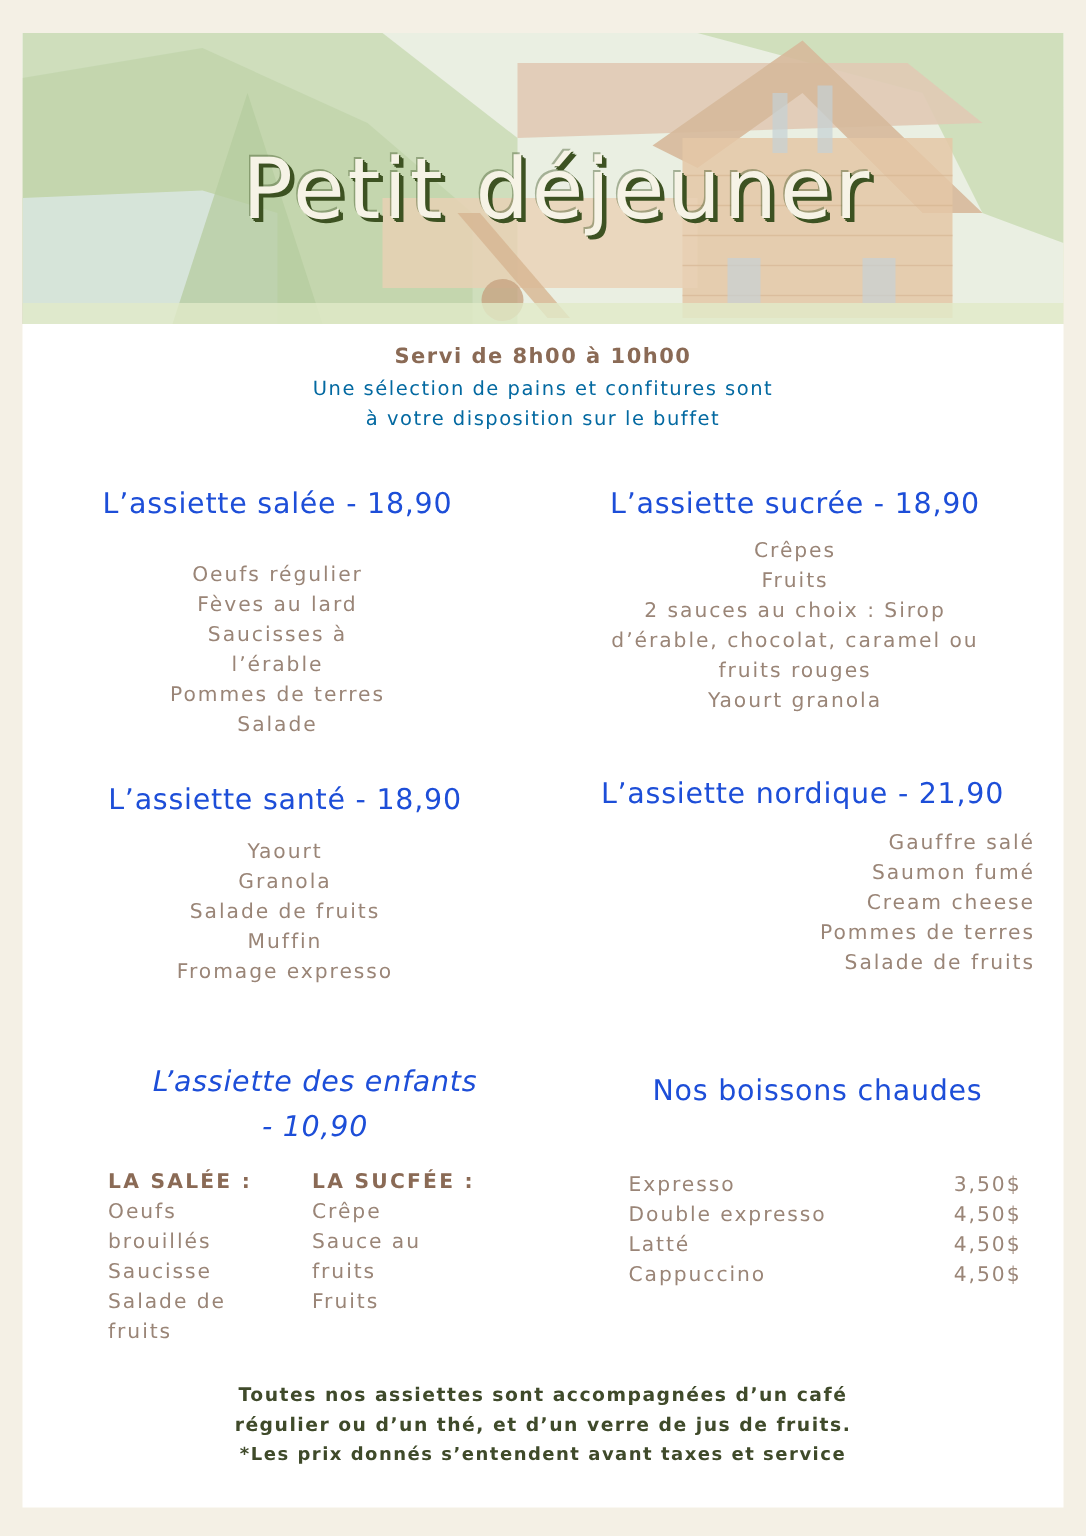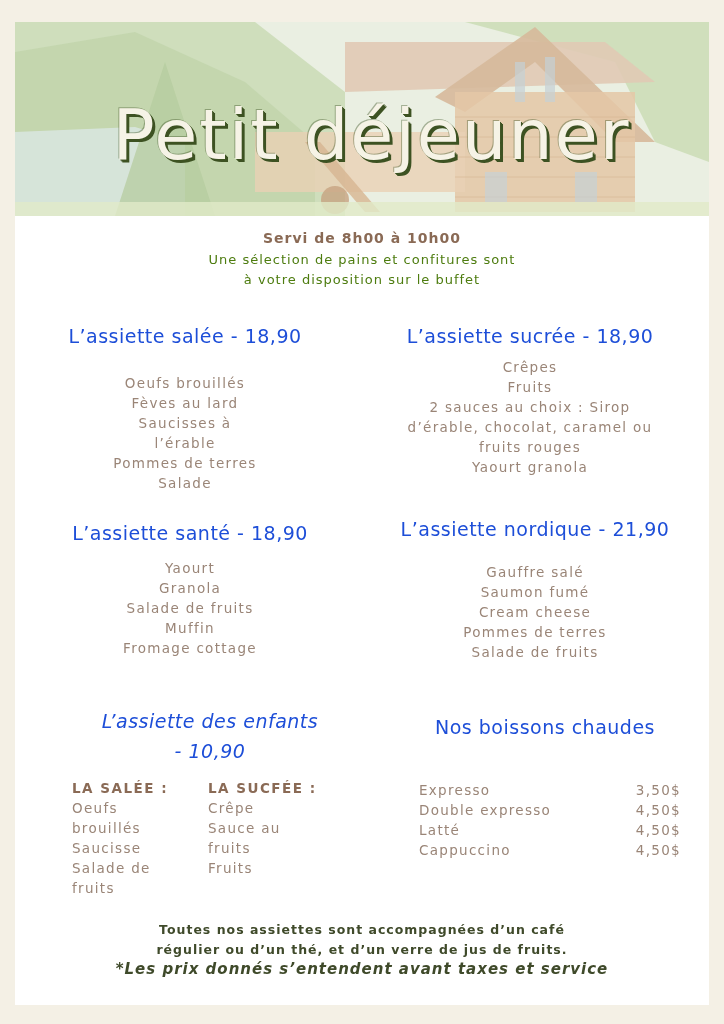--- a/index.html
+++ b/index.html
@@ -10,48 +10,48 @@
   .card {
     position:absolute; left:15px; top:22px; width:694px; height:983px; background:#ffffff;
   }
   .hero {
     position:absolute; left:15px; top:22px; width:694px; height:194px; overflow:hidden;
     background:linear-gradient(180deg,#dfe9d2 0%,#d6e3c4 40%,#e5e5c8 100%);
   }
   .hero svg { position:absolute; left:0; top:0; }
   .hero-title {
     position:absolute; left:0; right:0; top:72px; text-align:center;
-    font-family:"DejaVu Sans", sans-serif; font-size:70px; letter-spacing:2px;
+    font-family:"DejaVu Sans", sans-serif; font-size:56px; letter-spacing:2px;
     color:#f6f3e6;
     text-shadow: 3px 3px 0 #3d5222, 2px 2px 0 #3d5222, 1px 1px 0 #3d5222, -1px -1px 0 rgba(61,82,34,0.4);
     font-weight:normal;
     margin-left:19px;
   }
   .intro { position:absolute; left:0; width:724px; text-align:center; }
   .intro .time { top:230px; position:absolute; width:100%; font-size:14px; font-weight:bold; color:#8a6a55; letter-spacing:1px; }
-  .intro .desc { top:250px; position:absolute; width:100%; font-size:13px; color:#4d7c0f; letter-spacing:1px; line-height:20px; }
+  .intro .desc { top:250px; position:absolute; width:100%; font-size:13px; color:#0369a1; letter-spacing:1px; line-height:20px; }
 
   .section { position:absolute; text-align:center; }
   .sec-title {
     font-family:"DejaVu Sans", sans-serif; font-size:19px; color:#1d4ed8; letter-spacing:0.5px;
     font-weight:normal;
   }
   .items { margin-top:14px; font-size:13.5px; color:#9a8577; letter-spacing:1.3px; line-height:20px; }
   .items div { }
 
   .kids-cols { position:absolute; left:72px; top:778px; width:280px; }
   .kids-col { position:absolute; top:0; font-size:13.5px; color:#9a8577; letter-spacing:1.3px; line-height:20px; }
   .kids-col .head { font-weight:bold; color:#8a6a55; letter-spacing:1.5px; }
 
   .drinks { position:absolute; left:419px; top:780px; width:262px; }
   .drink-row { display:flex; justify-content:space-between; font-size:13.5px; color:#9a8577; letter-spacing:1.3px; line-height:20px; }
 
   .footer { position:absolute; left:0; width:724px; top:920px; text-align:center; color:#3f4a2a; font-weight:bold; letter-spacing:1px; }
   .footer .l { font-size:12.5px; line-height:20px; }
-  .footer .s { font-size:15px; line-height:18px;font-style:italic; }
+  .footer .s { font-size:12px; line-height:18px; }
 </style>
 </head>
 <body>
 
 <div class="card"></div>
 
 <div class="hero">
   <svg width="694" height="194" viewBox="0 0 694 194">
 
     <rect x="0" y="0" width="694" height="194" fill="#e3ead8"></rect>
@@ -101,21 +101,21 @@
   <div class="time">Servi de 8h00 à 10h00</div>
   <div class="desc">
     <div>Une sélection de pains et confitures sont</div>
     <div>à votre disposition sur le buffet</div>
   </div>
 </div>
 
 <div class="section" style="left:40px; top:325px; width:290px;">
   <div class="sec-title">L’assiette salée - 18,90</div>
   <div class="items" style="margin-top:26px;">
-    <div>Oeufs brouillés</div>
+    <div>Oeufs régulier</div>
     <div>Fèves au lard</div>
     <div>Saucisses à</div>
     <div>l’érable</div>
     <div>Pommes de terres</div>
     <div>Salade</div>
   </div>
 </div>
 
 <div class="section" style="left:380px; top:325px; width:300px;">
   <div class="sec-title">L’assiette sucrée - 18,90</div>
@@ -129,27 +129,27 @@
   </div>
 </div>
 
 <div class="section" style="left:40px; top:522px; width:300px;text-align:center;">
   <div class="sec-title">L’assiette santé - 18,90</div>
   <div class="items" style="margin-top:14px;">
     <div>Yaourt</div>
     <div>Granola</div>
     <div>Salade de fruits</div>
     <div>Muffin</div>
-    <div>Fromage cottage</div>
+    <div>Fromage expresso</div>
   </div>
 </div>
 
 <div class="section" style="left:380px; top:518px; width:310px;">
   <div class="sec-title">L’assiette nordique - 21,90</div>
-  <div class="items" style="margin-top:22px;">
+  <div class="items" style="margin-top:12px;text-align:right;">
     <div>Gauffre salé</div>
     <div>Saumon fumé</div>
     <div>Cream cheese</div>
     <div>Pommes de terres</div>
     <div>Salade de fruits</div>
   </div>
 </div>
 
 <div class="section" style="left:60px; top:706px; width:300px; line-height:30px;font-style:italic;">
   <div class="sec-title">L’assiette des enfants</div>

